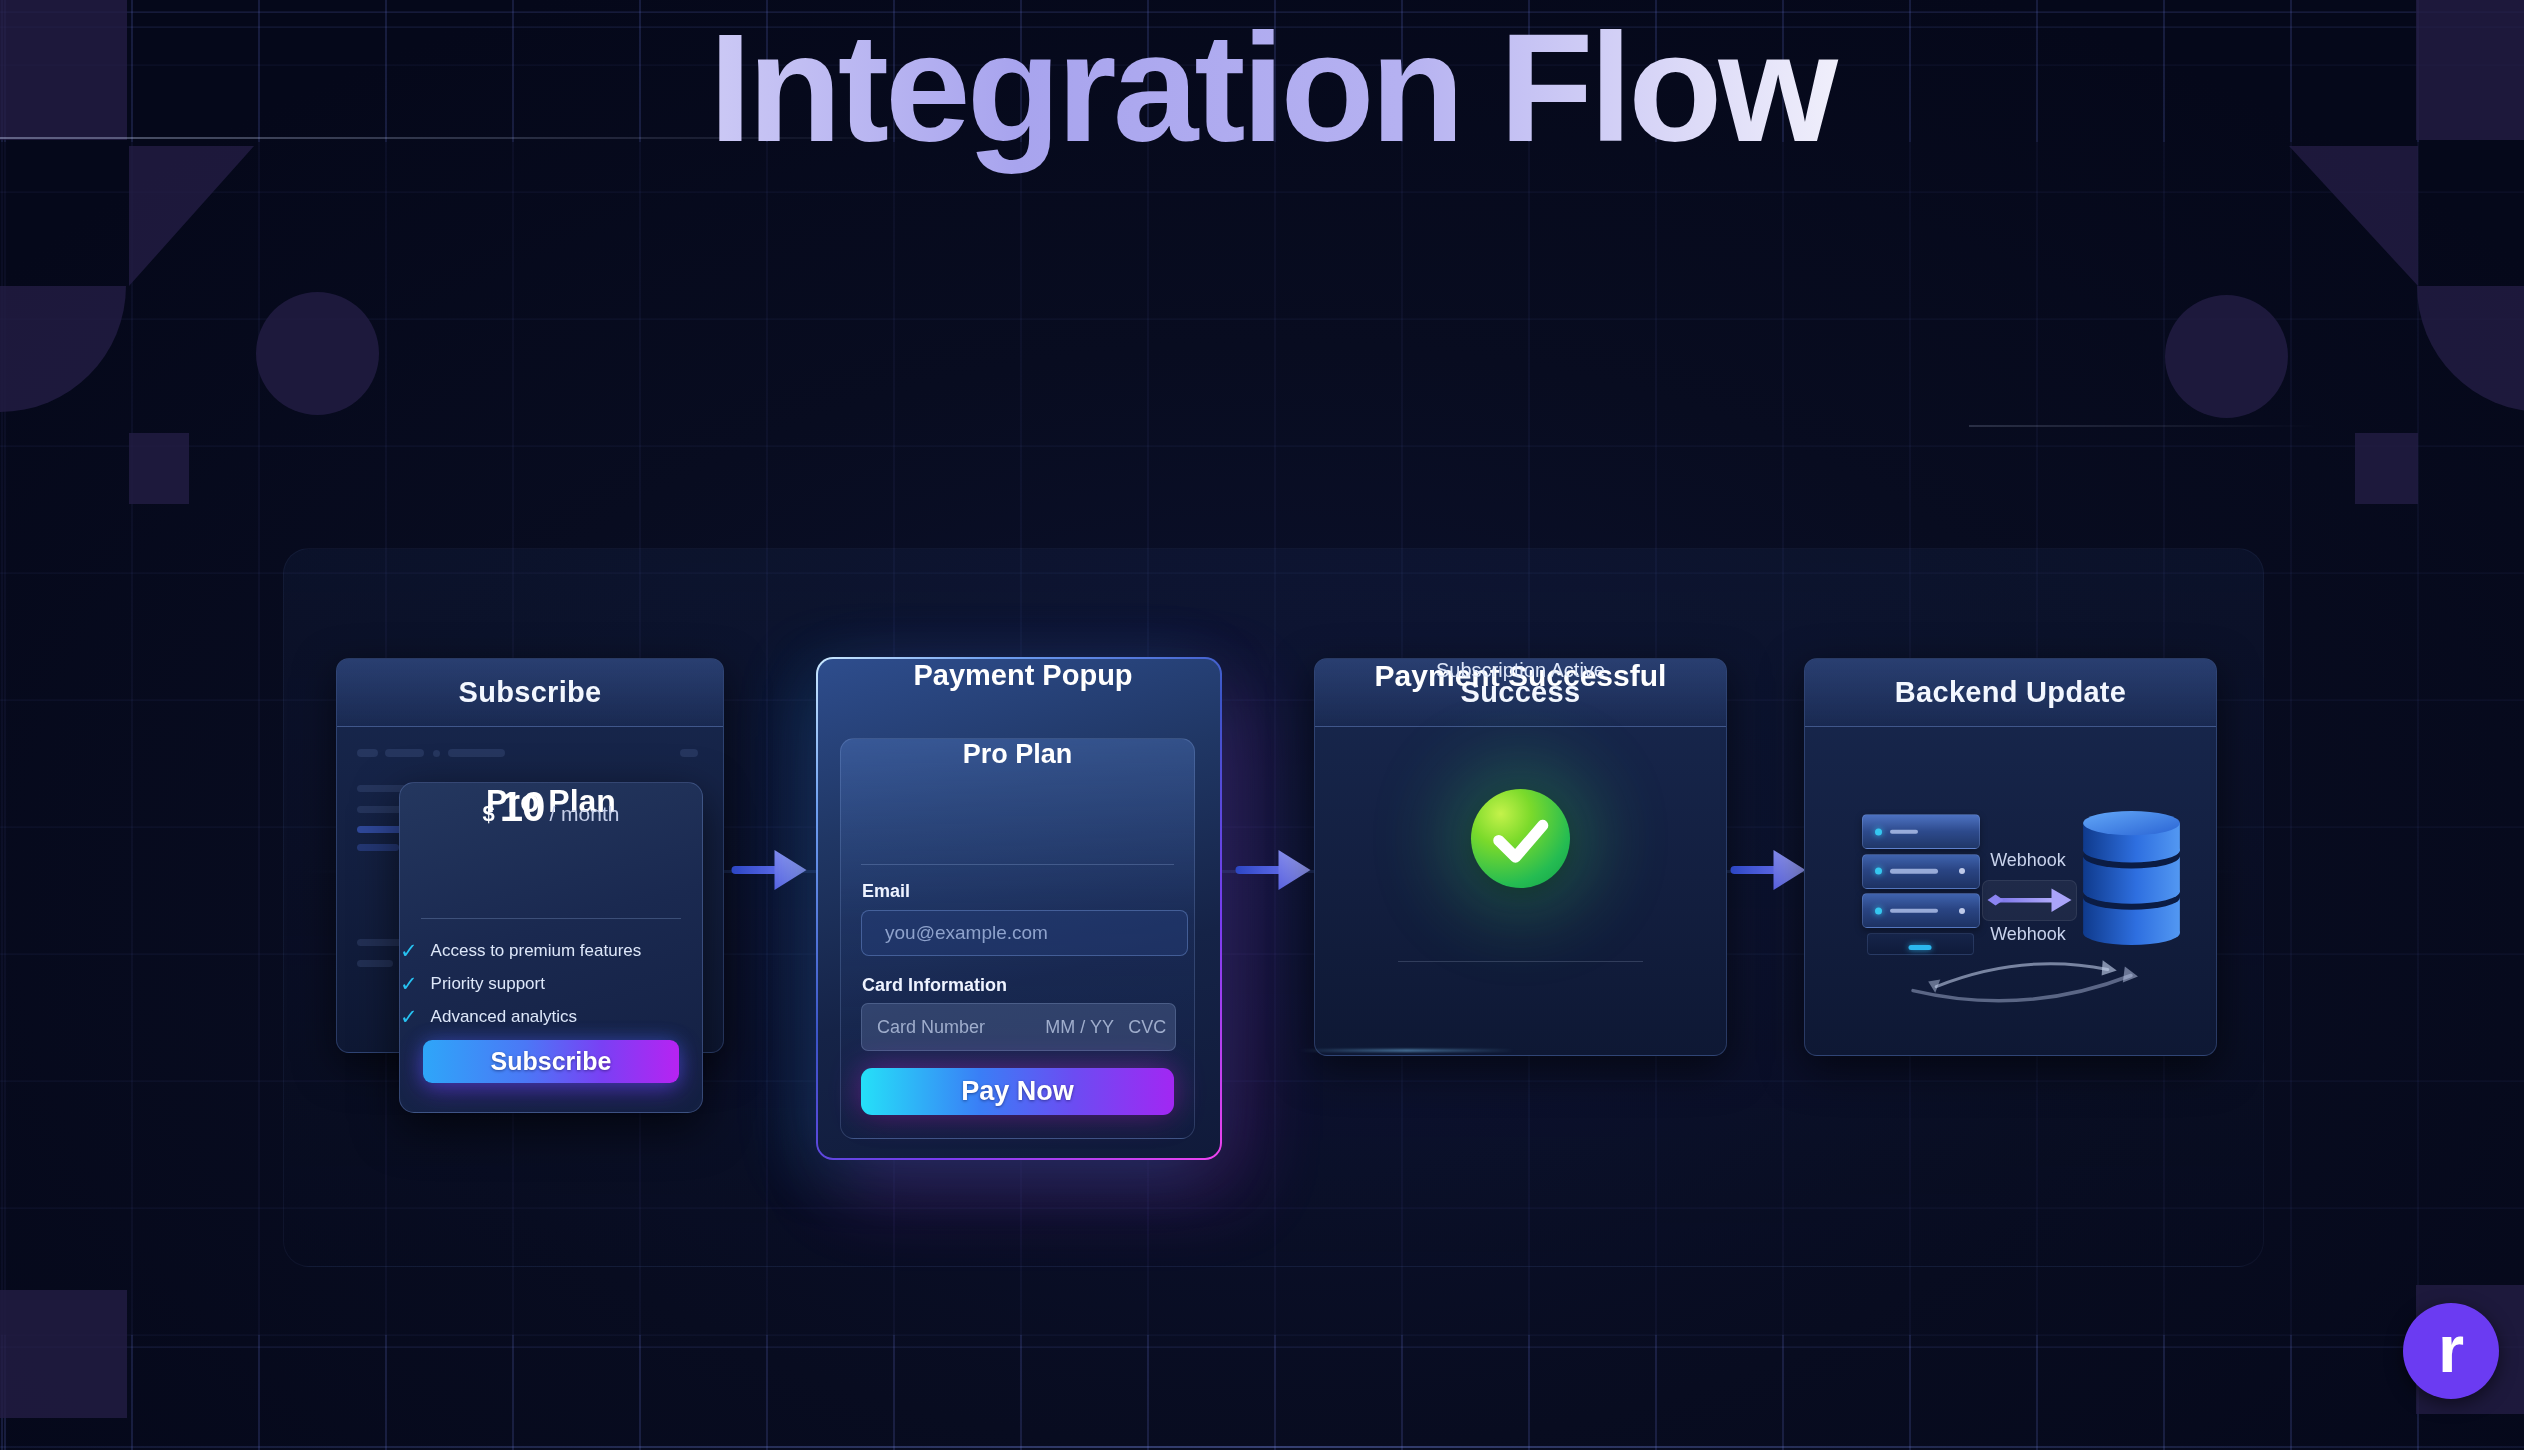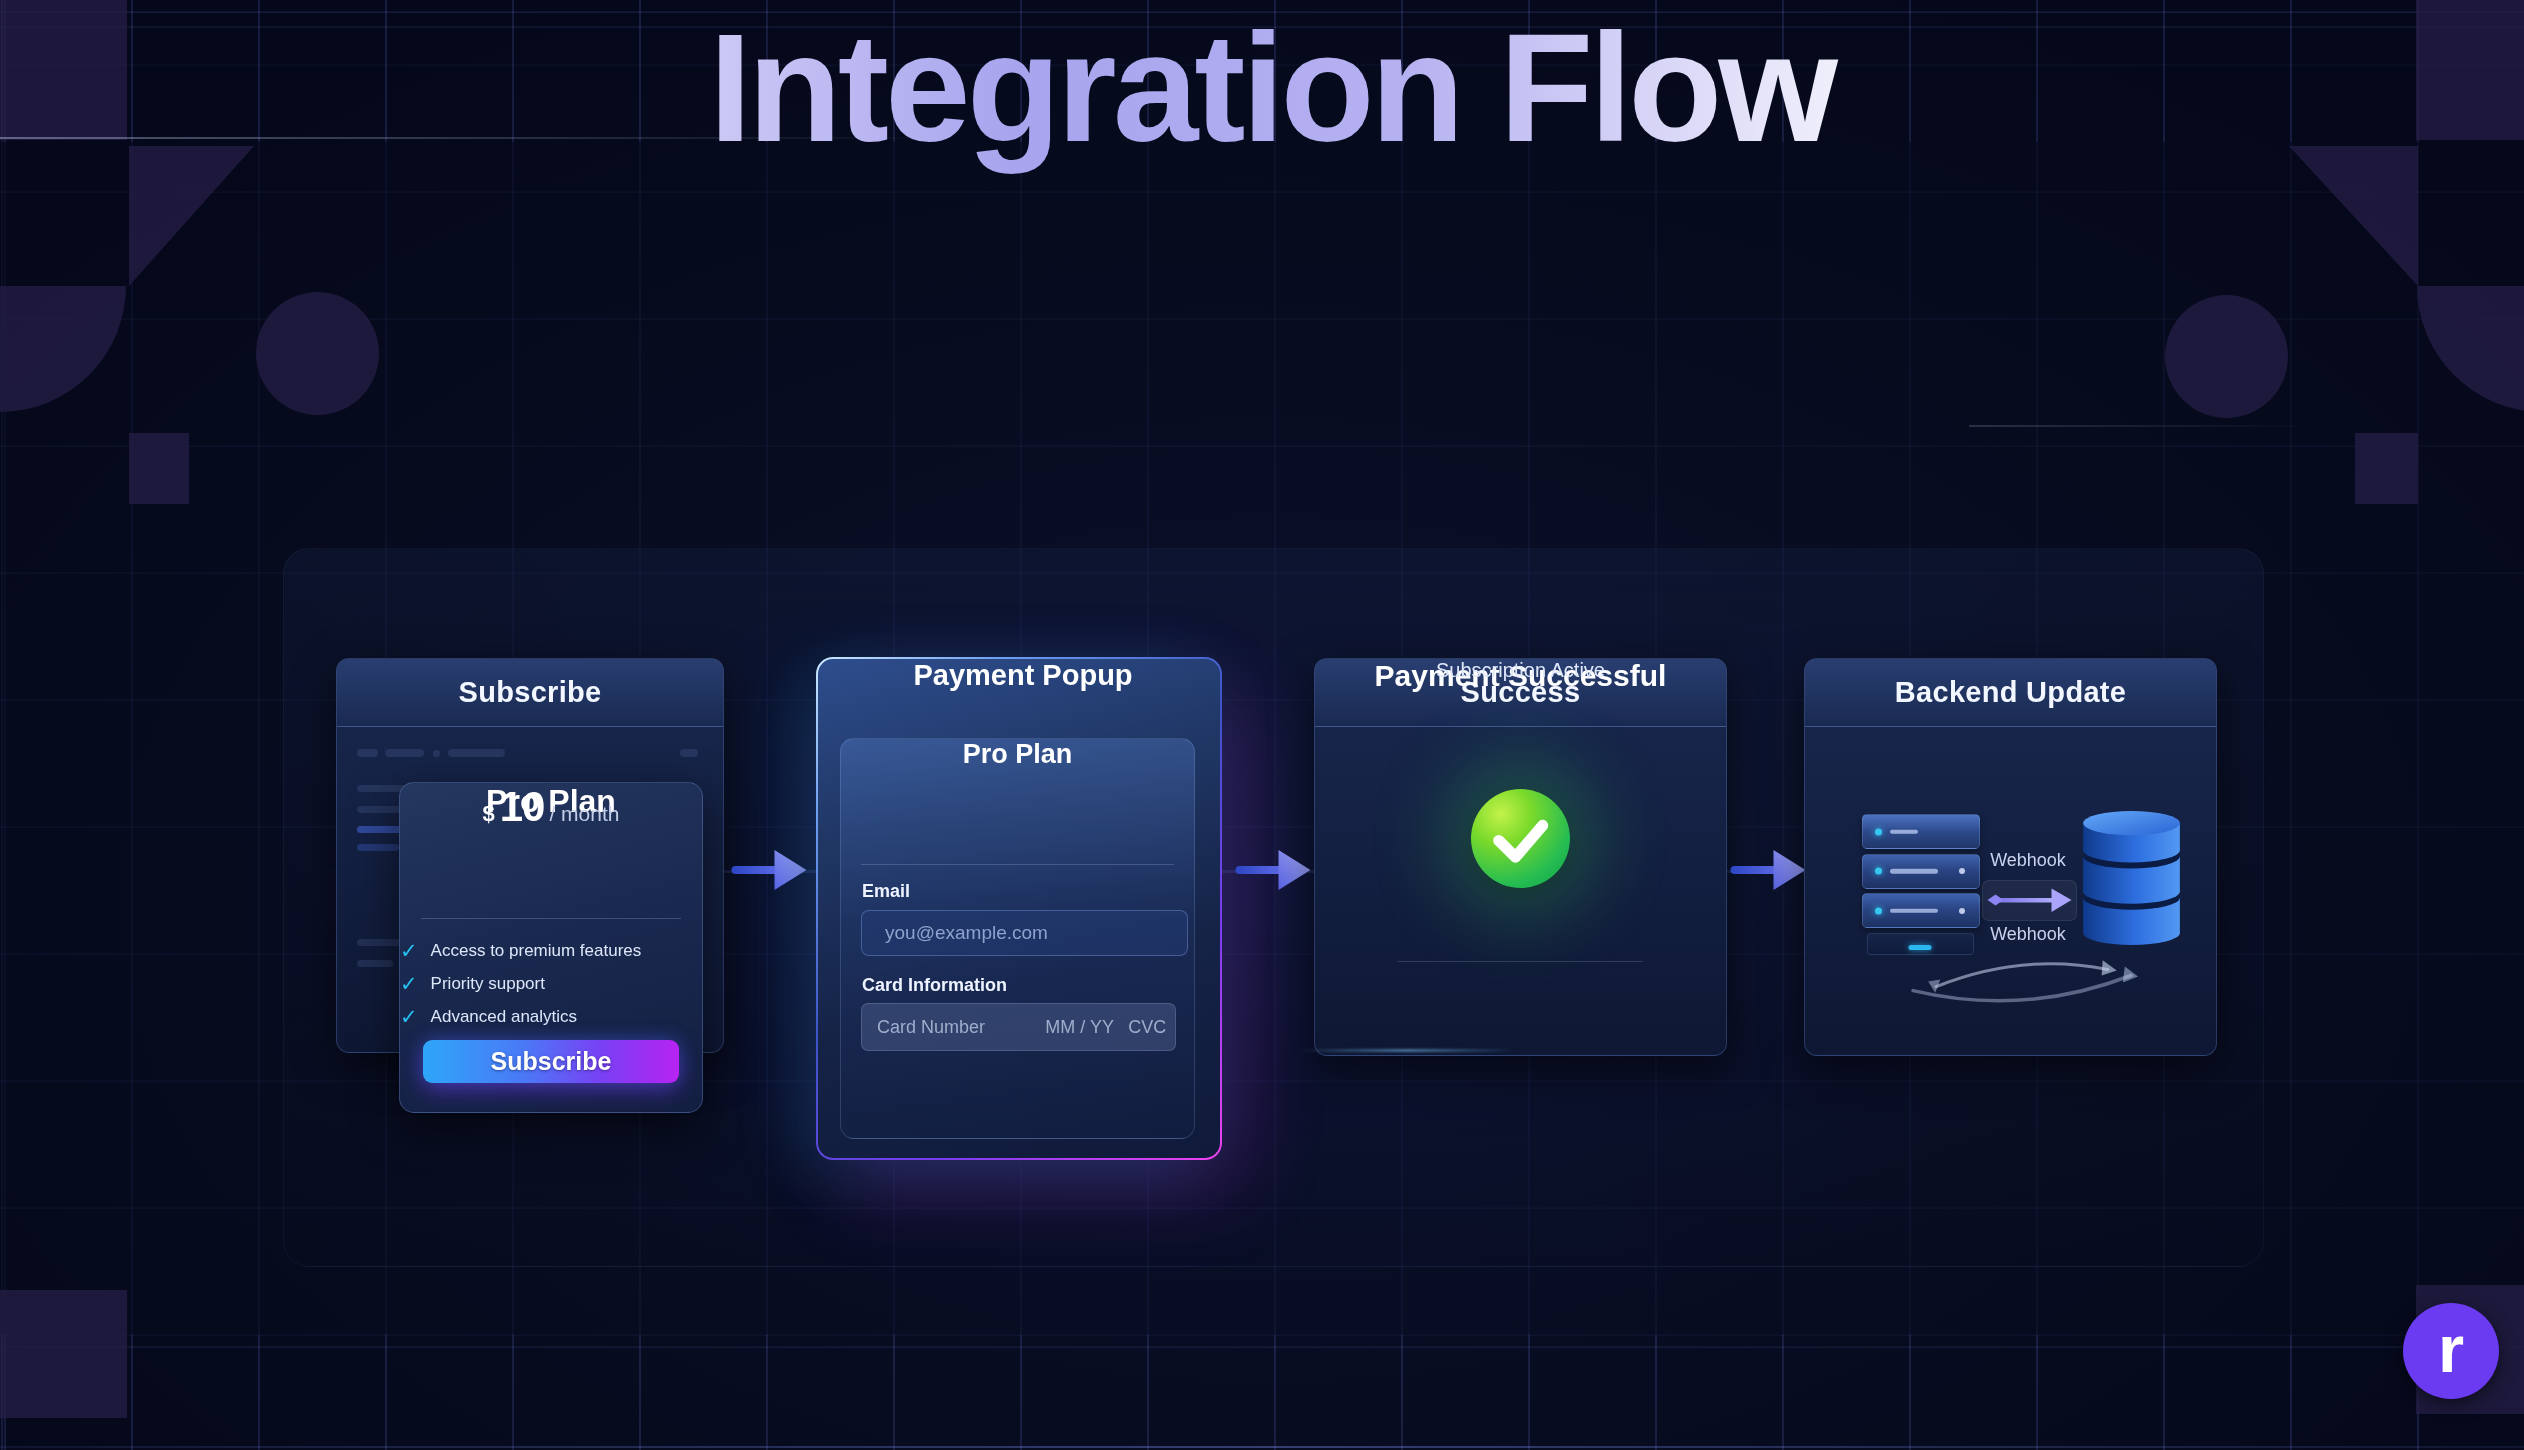--- a/index.html
+++ b/index.html
@@ -224,20 +224,21 @@
       <div class="c pp-plan">Pro Plan</div>
       <div class="c hdiv" style="left:20px;right:20px;top:125px"></div>
       <div class="c field-label" style="left:21px;top:142px">Email</div>
       <input class="c input" style="left: 20px; top: 171px; width: 279px; height: 44px;" type="text" placeholder="you@example.com">
       <div class="c field-label" style="left:21px;top:236px">Card Information</div>
       <div class="c cardrow" style="left:20px;top:264px;width:313px;height:46px">
         <input style="flex: 3.3 1 0%; padding: 0px 15px;" type="text" placeholder="Card Number">
         <input class="seg2" style="flex: 1.7 1 0%; text-align: center;" type="text" placeholder="MM / YY">
         <input class="seg3" style="flex: 1.15 1 0%; text-align: center;" type="text" placeholder="CVC">
       </div>
+      <div class="c btn btn-pay" style="left:20px;right:20px;top:329px;height:47px">Pay Now</div>
     </div>
   </section>
 
   <svg class="c" style="left:1235px;top:846px" width="76" height="48" viewBox="0 0 150 96">
     <rect x="0" y="40" width="95" height="16" rx="8" fill="url(#arrowLineGrad)"></rect>
     <polygon points="86,8 86,88 150,48" fill="url(#arrowHeadGrad)"></polygon>
   </svg>
 
   <section class="c panel" style="left:1314px;top:658px;width:411px;height:396px">
     <div class="c panel-head">

